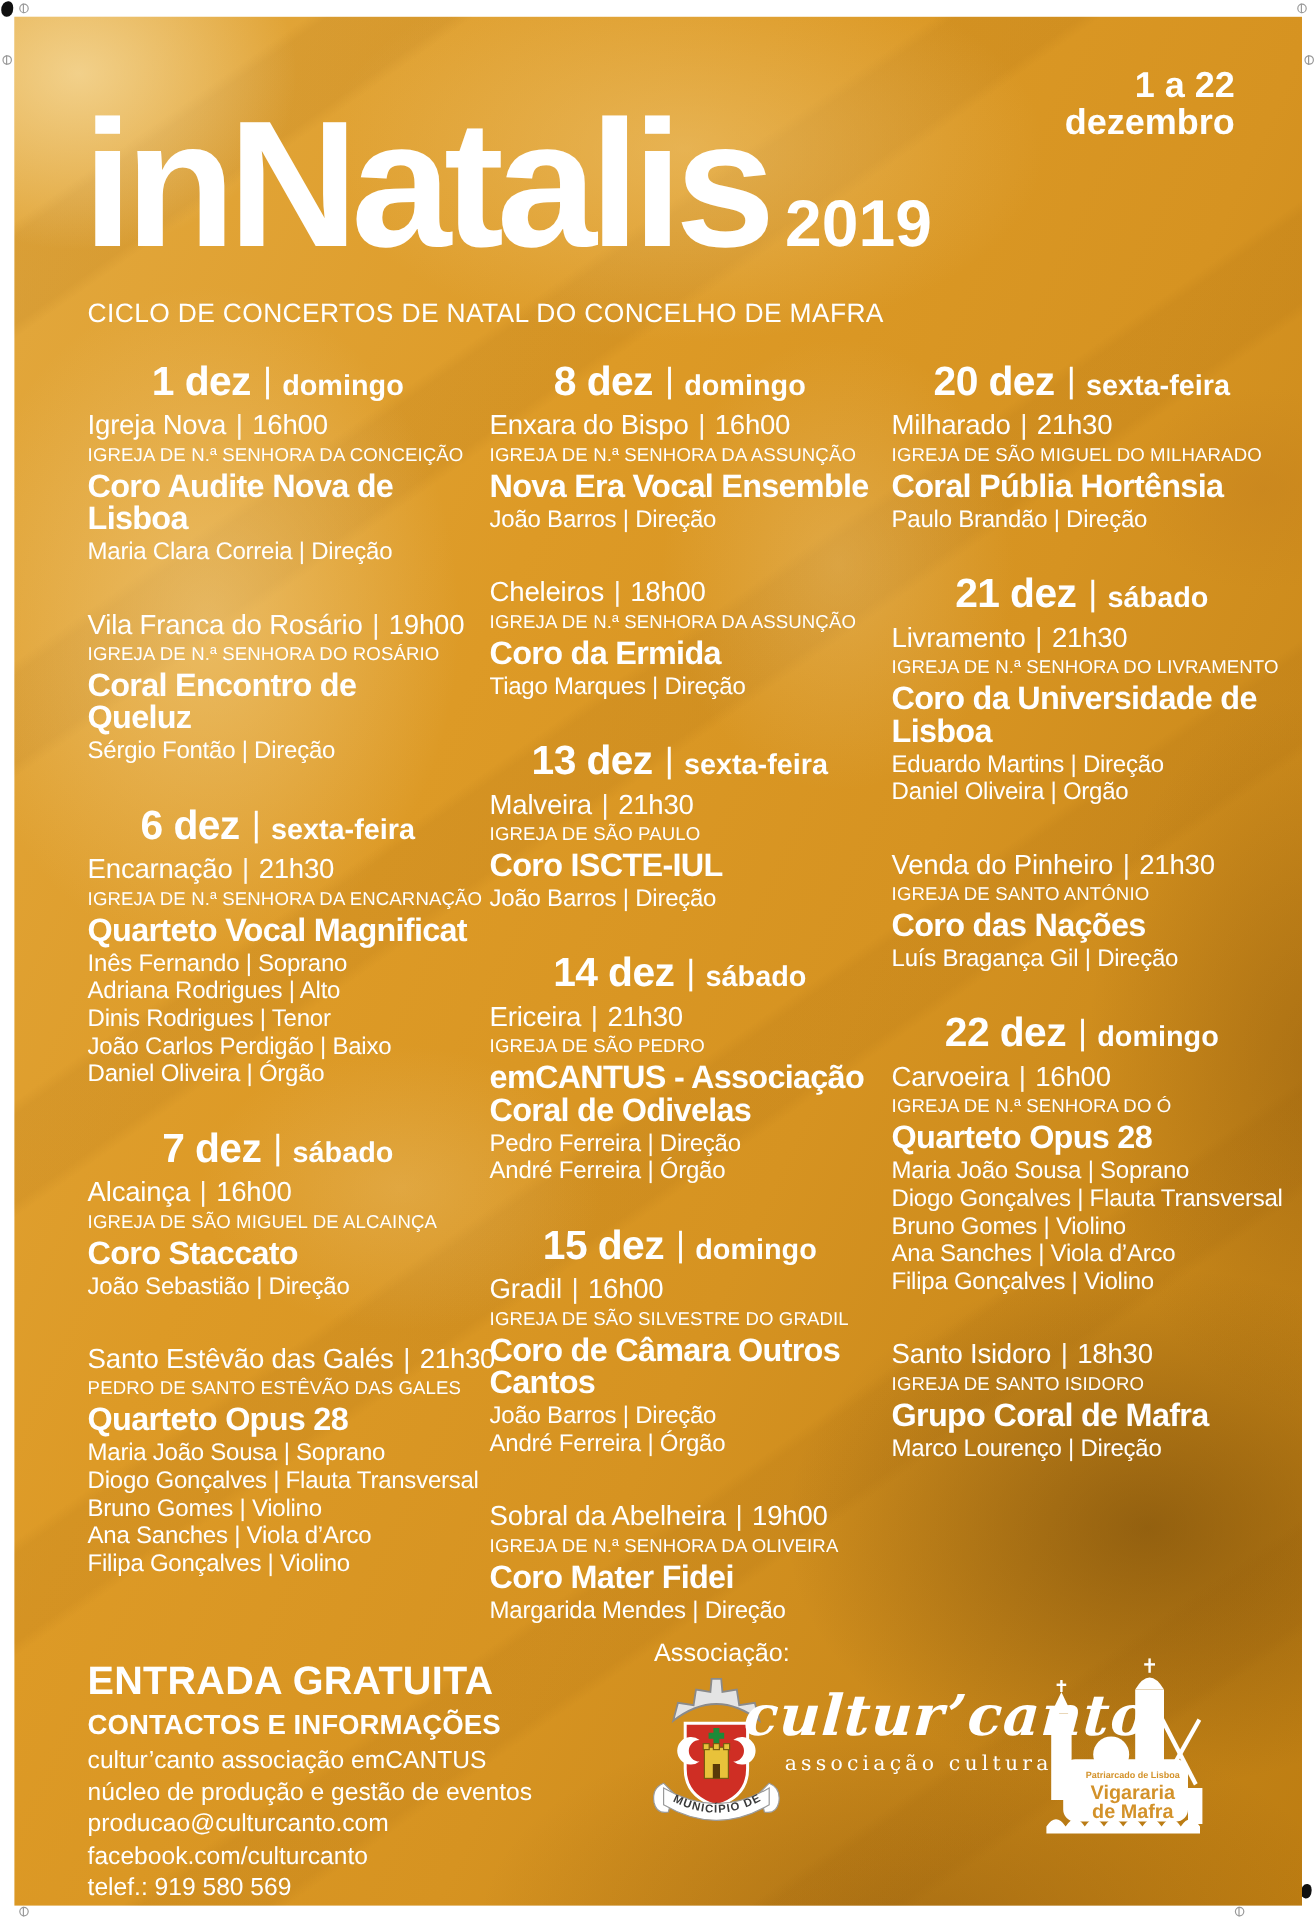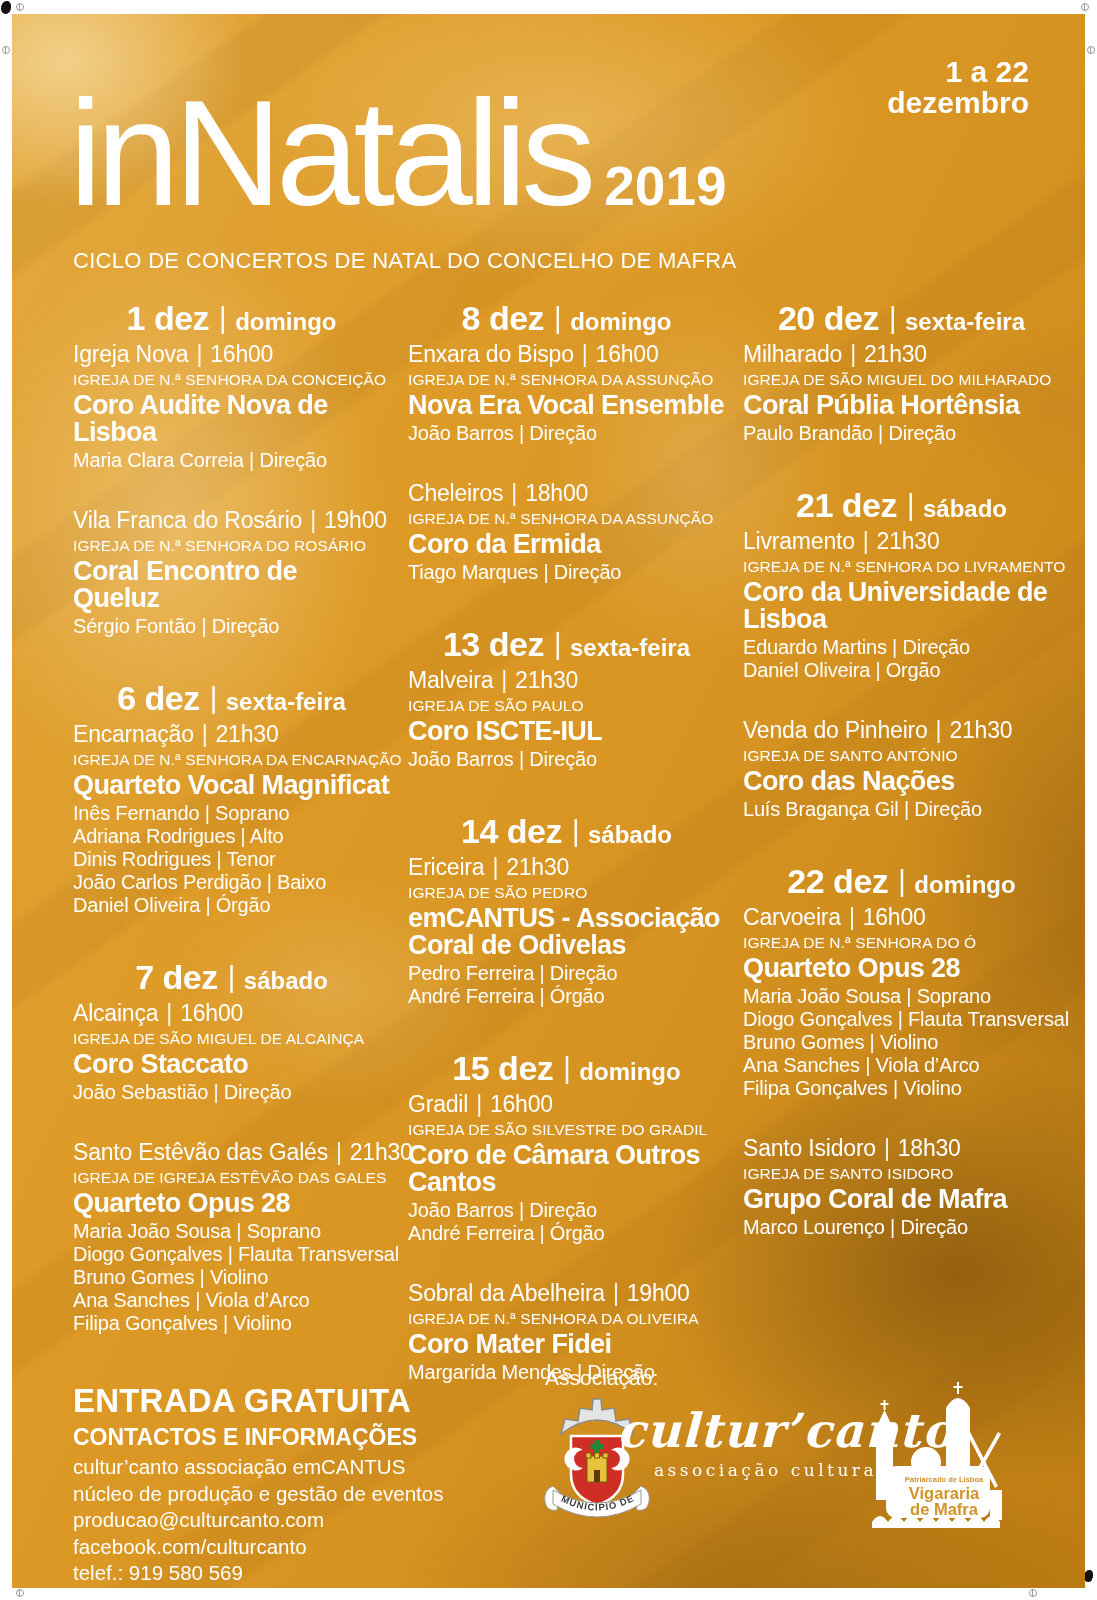--- a/index.html
+++ b/index.html
@@ -43,36 +43,36 @@
   .reg.bl{left:16px;bottom:3px;} .reg.b2{right:60px;bottom:3px;}
 
   
   .range{
     position:absolute;right:56px;top:42px;
     text-align:right;font-weight:bold;font-size:30px;line-height:31px;letter-spacing:0;
   }
   .title-line{
     position:absolute;left:57px;top:64px;white-space:nowrap;
   }
-  .title-main{font-size:150px;font-weight:normal;letter-spacing:-6px;line-height:150px;}
+  .title-main{font-size:150px;font-weight:bold;letter-spacing:-6px;line-height:150px;}
   .title-year{font-size:55px;font-weight:bold;margin-left:14px;letter-spacing:0;}
   .subtitle{
     position:absolute;left:61px;top:234px;
     font-size:22px;font-weight:normal;letter-spacing:.3px;white-space:nowrap;
   }
 
   
   .columns{
     position:absolute;left:61px;top:288px;width:1005px;
     display:flex;
   }
   .col{width:317px;margin-right:18px;flex:0 0 auto;}
   .col:last-child{margin-right:0;}
   .sec{margin-top:36px;}
-  .sec.has-date{margin-top:44px;}
+  .sec.has-date{margin-top:34px;}
   .col .sec:first-child{margin-top:0;}
   .date-row{font-weight:bold;font-size:34px;line-height:32px;letter-spacing:-.5px;margin-bottom:4px;white-space:nowrap;text-align:center;}
   .date-sep{font-weight:400;font-size:29px;margin:0 9px 0 10px;position:relative;top:-2px;}
   .date-day{font-size:24px;letter-spacing:0;}
   .venue{font-size:23px;line-height:24px;letter-spacing:-.2px;white-space:nowrap;margin-bottom:4px;}
   .venue .pipe{margin:0 8px;opacity:.95;}
   .church{font-size:15.5px;line-height:20px;letter-spacing:.1px;white-space:nowrap;margin-bottom:2px;}
   .group{font-size:27px;font-weight:bold;line-height:27px;letter-spacing:-.6px;margin:2px 0 3px;}
   .person{font-size:20px;line-height:23px;letter-spacing:-.2px;white-space:nowrap;}
 
@@ -149,21 +149,21 @@
           </section>
           <section class="sec has-date">
             <div class="date-row"><span class="date-num">7 dez</span><span class="date-sep">|</span><span class="date-day">sábado</span></div>
             <div class="venue"><span class="venue-name">Alcainça</span><span class="pipe">|</span><span class="venue-time">16h00</span></div>
             <div class="church">IGREJA DE SÃO MIGUEL DE ALCAINÇA</div>
             <div class="group">Coro Staccato</div>
             <div class="person">João Sebastião | Direção</div>
           </section>
           <section class="sec">
             <div class="venue"><span class="venue-name">Santo Estêvão das Galés</span><span class="pipe">|</span><span class="venue-time">21h30</span></div>
-            <div class="church">IGREJA DE IGREJA ESTÊVÃO DAS GALES</div>
+            <div class="church">PEDRO DE SANTO ESTÊVÃO DAS GALES</div>
             <div class="group">Quarteto Opus 28</div>
             <div class="person">Maria João Sousa | Soprano</div>
             <div class="person">Diogo Gonçalves | Flauta Transversal</div>
             <div class="person">Bruno Gomes | Violino</div>
             <div class="person">Ana Sanches | Viola d’Arco</div>
             <div class="person">Filipa Gonçalves | Violino</div>
           </section>
         </div>
         <div class="col">
           <section class="sec has-date">

